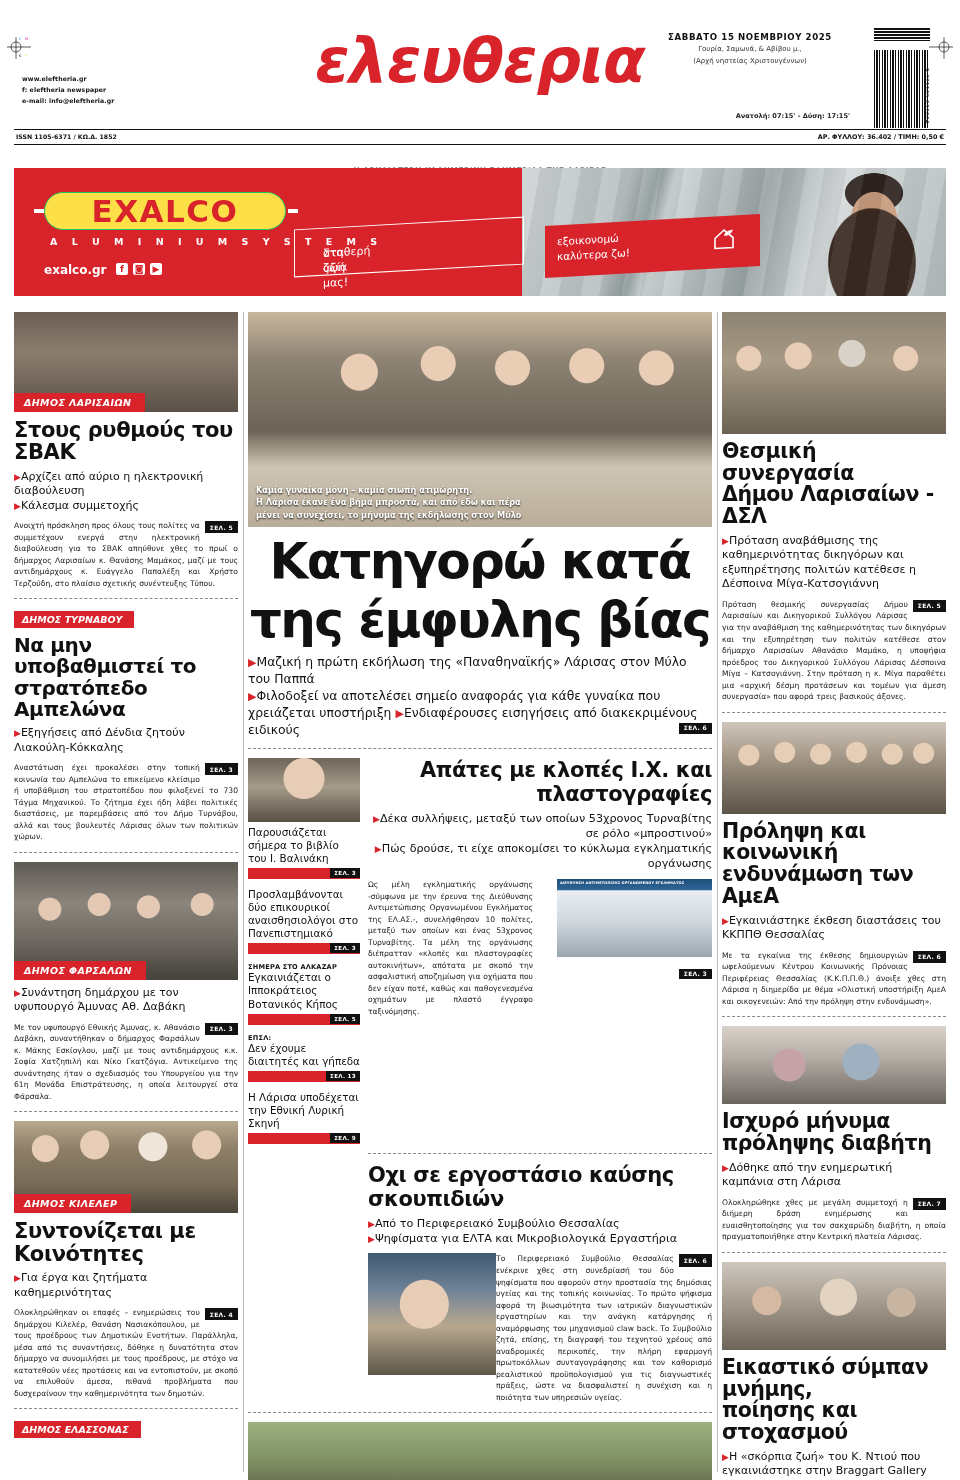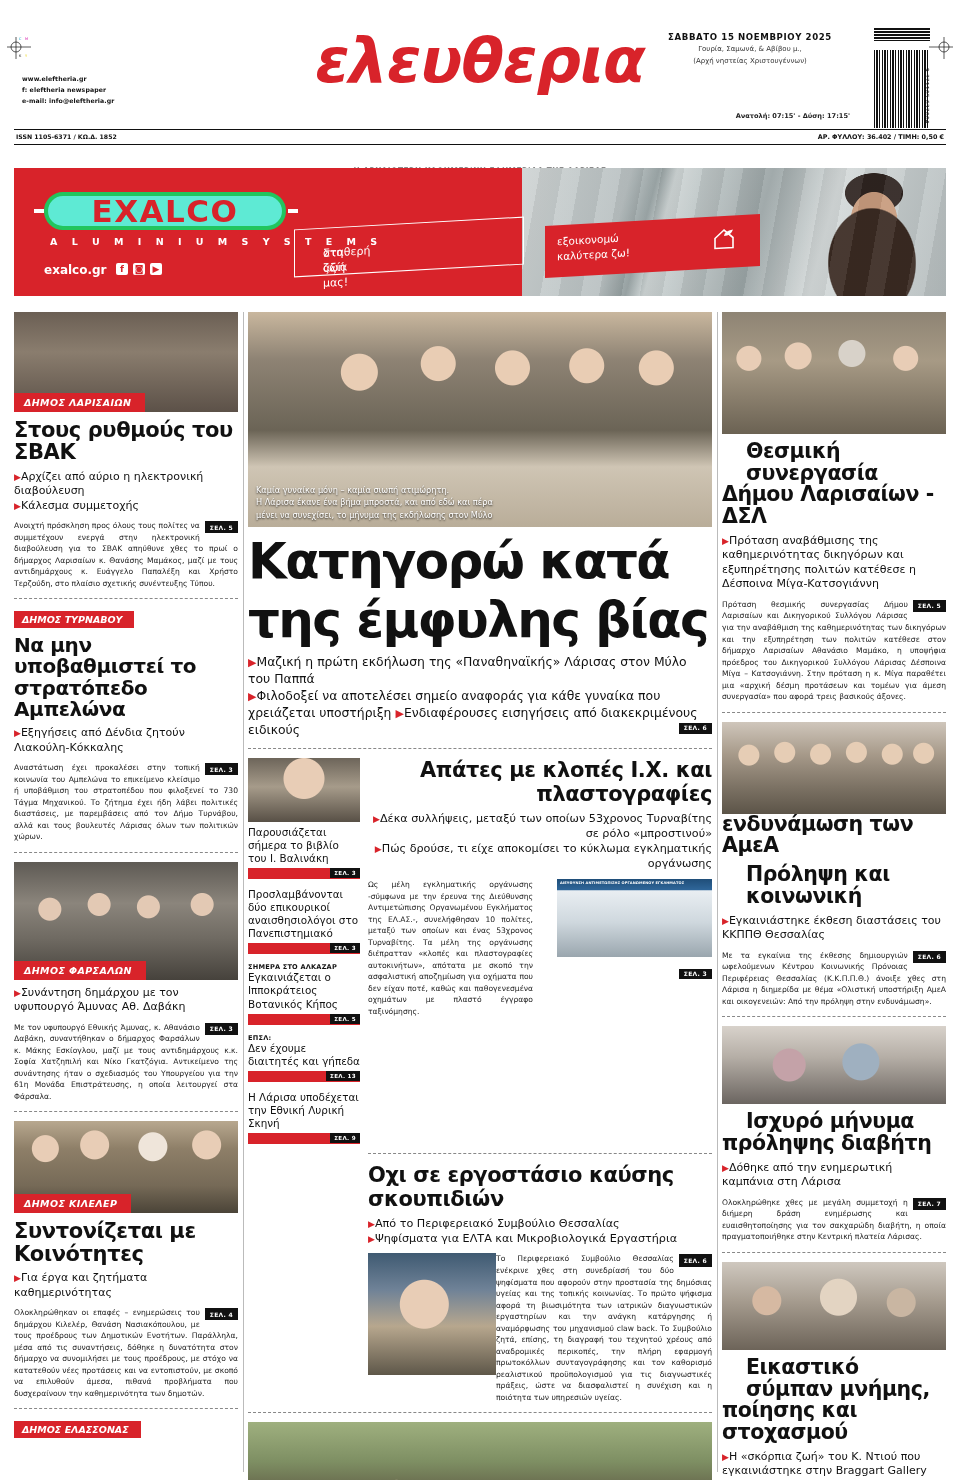--- a/index.html
+++ b/index.html
@@ -61,21 +61,21 @@
   .ad-photo { position: absolute; left: 508px; top: 0; width: 424px; height: 128px;
     background:
       radial-gradient(ellipse 120px 150px at 350px 95px, #3a2a22 0%, #3a2a22 36%, transparent 37%),
       radial-gradient(ellipse 38px 46px at 352px 52px, #c79b7d 0%, #c79b7d 60%, transparent 62%),
       radial-gradient(ellipse 44px 30px at 352px 25px, #2e2420 0%, #2e2420 65%, transparent 67%),
       linear-gradient(105deg,#cfd4d4 0%,#b9c1c2 24%,#8f9a9b 30%,#cfd6d6 34%,#9aa4a5 55%,#d5dada 70%,#b4bcbd 100%);
   }
   .ad-photo:after { content:""; position:absolute; left:0; top:0; right:0; bottom:0;
     background: repeating-linear-gradient(100deg, rgba(255,255,255,0.07) 0 18px, rgba(0,0,0,0.05) 18px 40px); }
   .exalco-logo { position: absolute; left: 30px; top: 24px; width: 242px; height: 38px;
-    border: 4px solid #22c55e; border-radius: 19px; background: #5eead4;
+    border: 1px solid #22c55e; border-radius: 19px; background: #fde047;
     display: flex; align-items: center; justify-content: center; }
   .exalco-logo span { font-size: 31px; font-weight: bold; color: #d8232a;
     letter-spacing: 1.5px; font-family: "DejaVu Sans", sans-serif; }
   .exalco-dash-l, .exalco-dash-r { position: absolute; top: 41px; width: 10px; height: 4px; background: #fff; }
   .exalco-dash-l { left: 20px; }
   .exalco-dash-r { left: 274px; }
   .exalco-sub { position: absolute; left: 36px; top: 68px; font-size: 9.5px;
     color: #fff; letter-spacing: 5.5px; font-weight: bold; }
   .exalco-url { position: absolute; left: 30px; top: 95px; font-size: 12px;
     color: #fff; font-weight: bold; }
@@ -159,39 +159,39 @@
   .ph.exhibit { background:
       radial-gradient(circle at 20% 44%,#d6b9a2 0 14px,transparent 15px),
       radial-gradient(circle at 52% 40%,#e3d4c2 0 18px,transparent 19px),
       radial-gradient(circle at 80% 46%,#c9b6a2 0 14px,transparent 15px),
       linear-gradient(180deg,#cfc8bf 0%,#a59b8e 45%,#6d6459 100%); }
 
   .kicker { position: absolute; left: 0; bottom: 0; background: #d8232a; color: #fff;
     font-size: 9.5px; font-weight: bold; font-style: italic; letter-spacing: 0.4px;
     padding: 4px 14px 4px 10px; text-align: center; }
   .cap-overlay { position: absolute; left: 8px; bottom: 6px; right: 8px;
-    color: #fff; font-size: 8.2px; line-height: 1.5; font-weight: normal;
+    color: #fff; font-size: 8.2px; line-height: 1.5; font-weight: bold;
     text-shadow: 0 1px 2px rgba(0,0,0,.85); }
 
   .hl { font-weight: bold; color: #111; line-height: 1.06; letter-spacing: -0.4px; }
   .hl-l { font-size: 21px; margin-top: 7px; }
   .hl-l2 { font-size: 20px; margin-top: 7px; }
-  .hl-r { font-size: 20.5px; margin-top: 7px; margin-left: 24px; }
+  .hl-r { font-size: 20.5px; margin-top: 7px; }
   .bullets { margin-top: 6px; font-size: 11px; line-height: 1.32; color: #111; }
   .tri { color: #d8232a; font-size: 9px; }
   .body-t { margin-top: 7px; font-size: 7.6px; line-height: 1.52; color: #1a1a1a;
     text-align: justify; }
   .sel { display: inline-block; background: #111; color: #fff; font-size: 6px;
     font-weight: bold; padding: 1.5px 5px; float: right; margin-left: 5px;
     letter-spacing: 0.3px; position: relative; top: 1px; }
   .dotted { border-top: 1.6px dashed #888; margin: 9px 0 9px 0; height: 0; }
 
   
   .main-hl { font-size: 50px; font-weight: bold; color: #111; line-height: 0.98;
-    letter-spacing: -1.6px; text-align: left; margin-top: 10px; }
+    letter-spacing: -1.6px; text-align: center; margin-top: 10px; }
   .main-bul { margin-top: 9px; font-size: 12.4px; line-height: 1.36; color: #111; }
   .sub-hl { font-size: 21px; font-weight: bold; color: #111; letter-spacing: -0.4px; text-align: right; }
   .sub-hl-l { text-align: left; }
   .sub-bul { margin-top: 5px; font-size: 11.2px; line-height: 1.35; color: #111; text-align: right; }
   .sub-bul-l { text-align: left; }
 
   .briefs { width: 112px; }
   .brief { margin-bottom: 0; }
   .brief-small { font-size: 6.6px; font-weight: bold; color: #111; letter-spacing: 0.2px; }
   .brief-t { font-size: 10.4px; line-height: 1.26; color: #111; }
@@ -480,22 +480,22 @@
         </div>
         <div class="body-t">
           <span class="sel">ΣΕΛ. 5</span>
           <span>Πρόταση θεσμικής συνεργασίας Δήμου Λαρισαίων και Δικηγορικού Συλλόγου Λάρισας για την αναβάθμιση της καθημερινότητας των δικηγόρων και την εξυπηρέτηση των πολιτών κατέθεσε στον δήμαρχο Λαρισαίων Αθανάσιο Μαμάκο, η υποψήφια πρόεδρος του Δικηγορικού Συλλόγου Λάρισας Δέσποινα Μίγα – Κατσογιάννη. Στην πρόταση η κ. Μίγα παραθέτει μια «αρχική δέσμη προτάσεων και τομέων για άμεση συνεργασία» που αφορά τρεις βασικούς άξονες.</span>
         </div>
       </div>
       <div class="dotted"></div>
 
       <div>
         <div class="ph group" style="height:92px"></div>
+        <div class="hl hl-r">Πρόληψη και κοινωνική</div>
         <div class="hl" style="font-size:20.5px">ενδυνάμωση των ΑμεΑ</div>
-        <div class="hl hl-r">Πρόληψη και κοινωνική</div>
         <div class="bullets">
           <span class="tri">▶</span><span>Εγκαινιάστηκε έκθεση διαστάσεις του ΚΚΠΠΘ Θεσσαλίας</span>
         </div>
         <div class="body-t">
           <span class="sel">ΣΕΛ. 6</span>
           <span>Με τα εγκαίνια της έκθεσης δημιουργιών ωφελούμενων Κέντρου Κοινωνικής Πρόνοιας Περιφέρειας Θεσσαλίας (Κ.Κ.Π.Π.Θ.) άνοιξε χθες στη Λάρισα η διημερίδα με θέμα «Ολιστική υποστήριξη ΑμεΑ και οικογενειών: Από την πρόληψη στην ενδυνάμωση».</span>
         </div>
       </div>
       <div class="dotted"></div>
 

